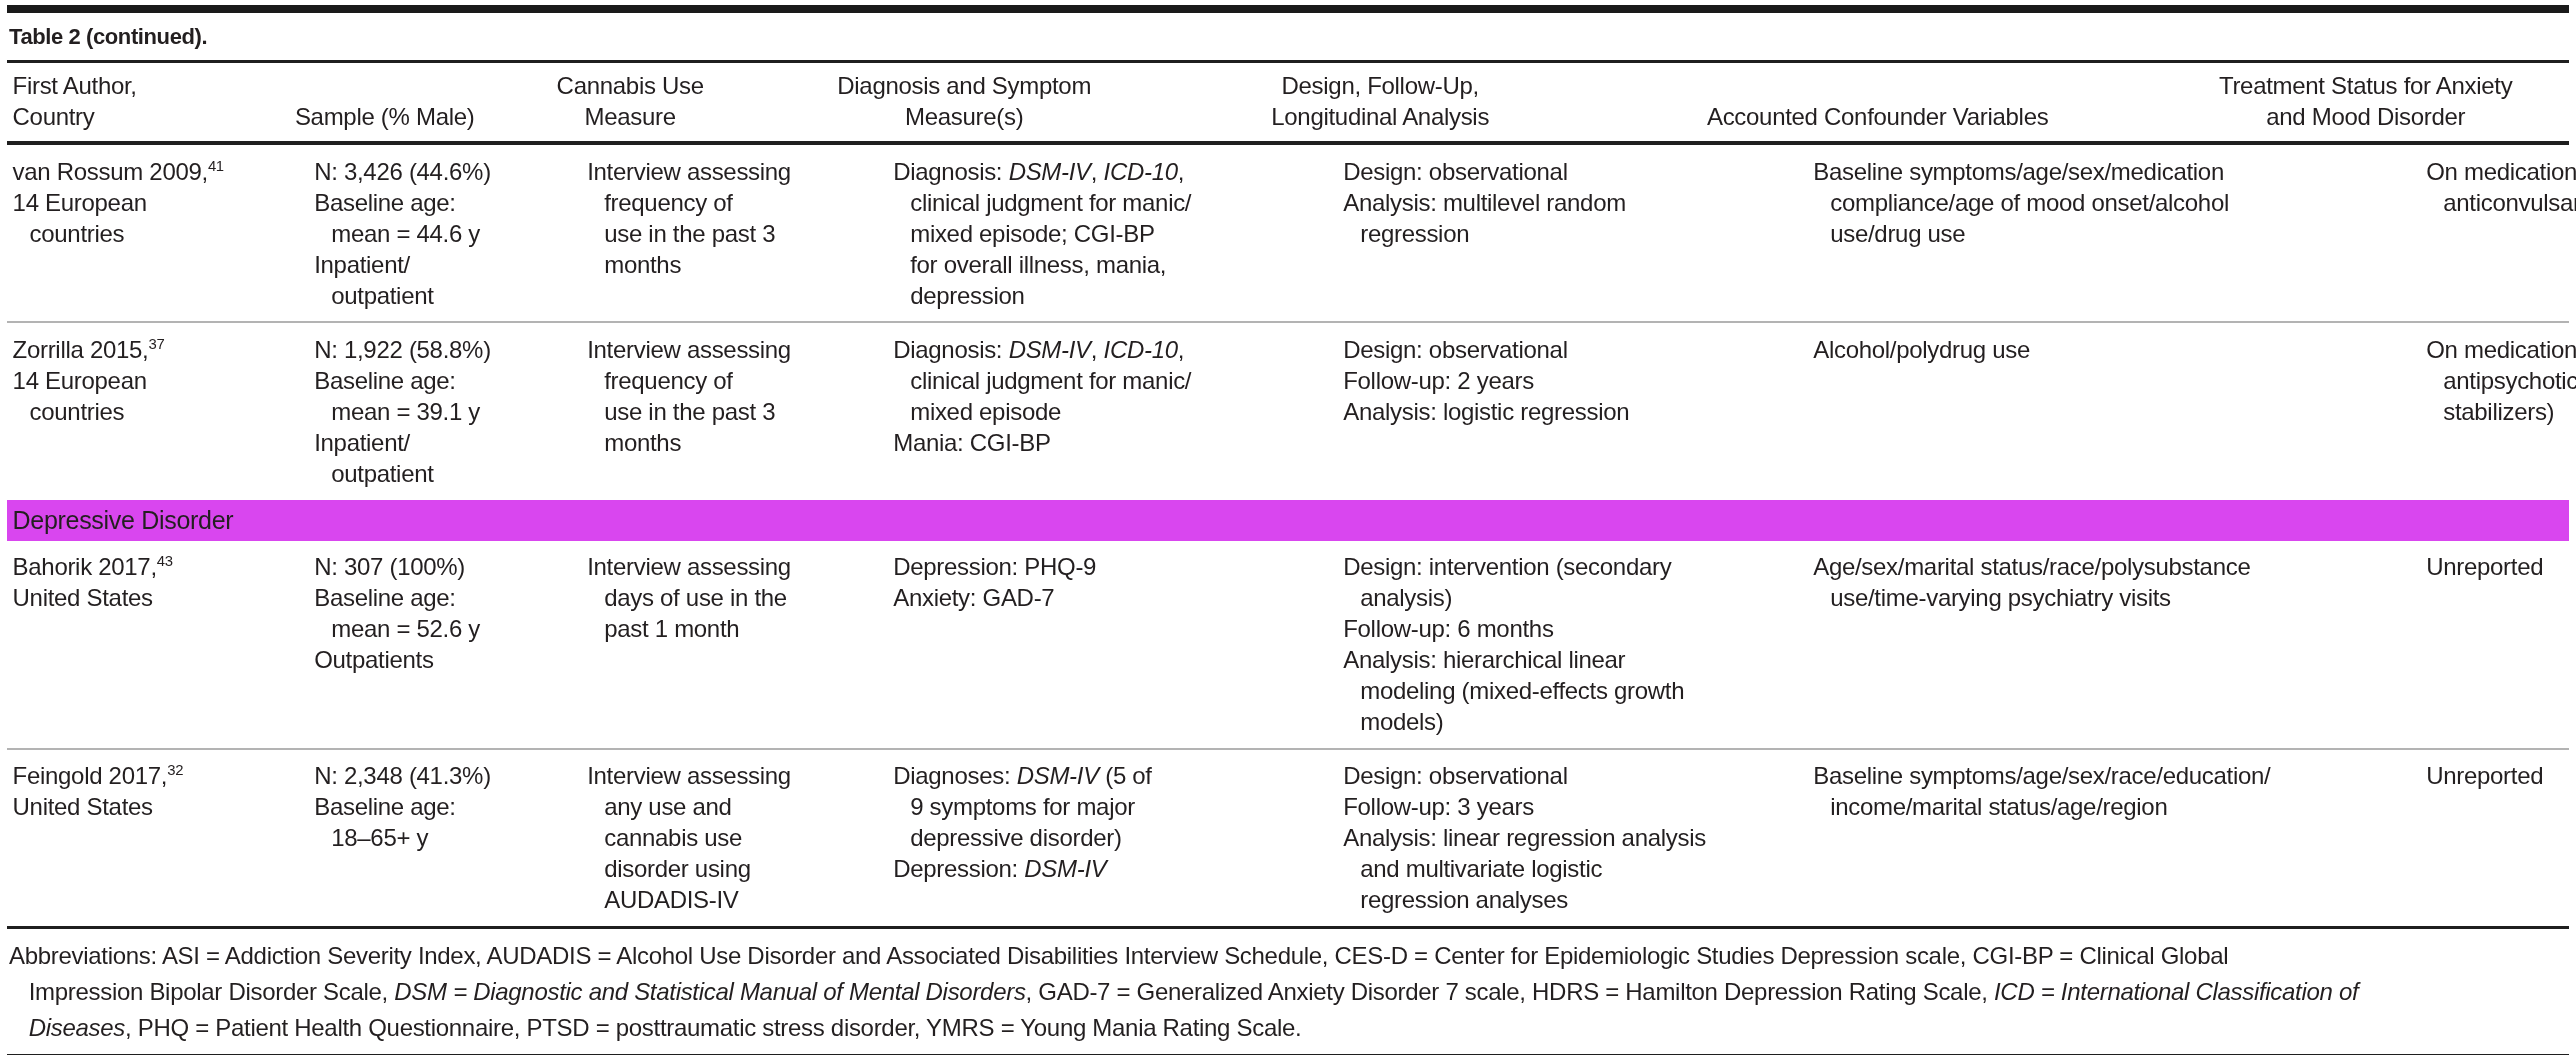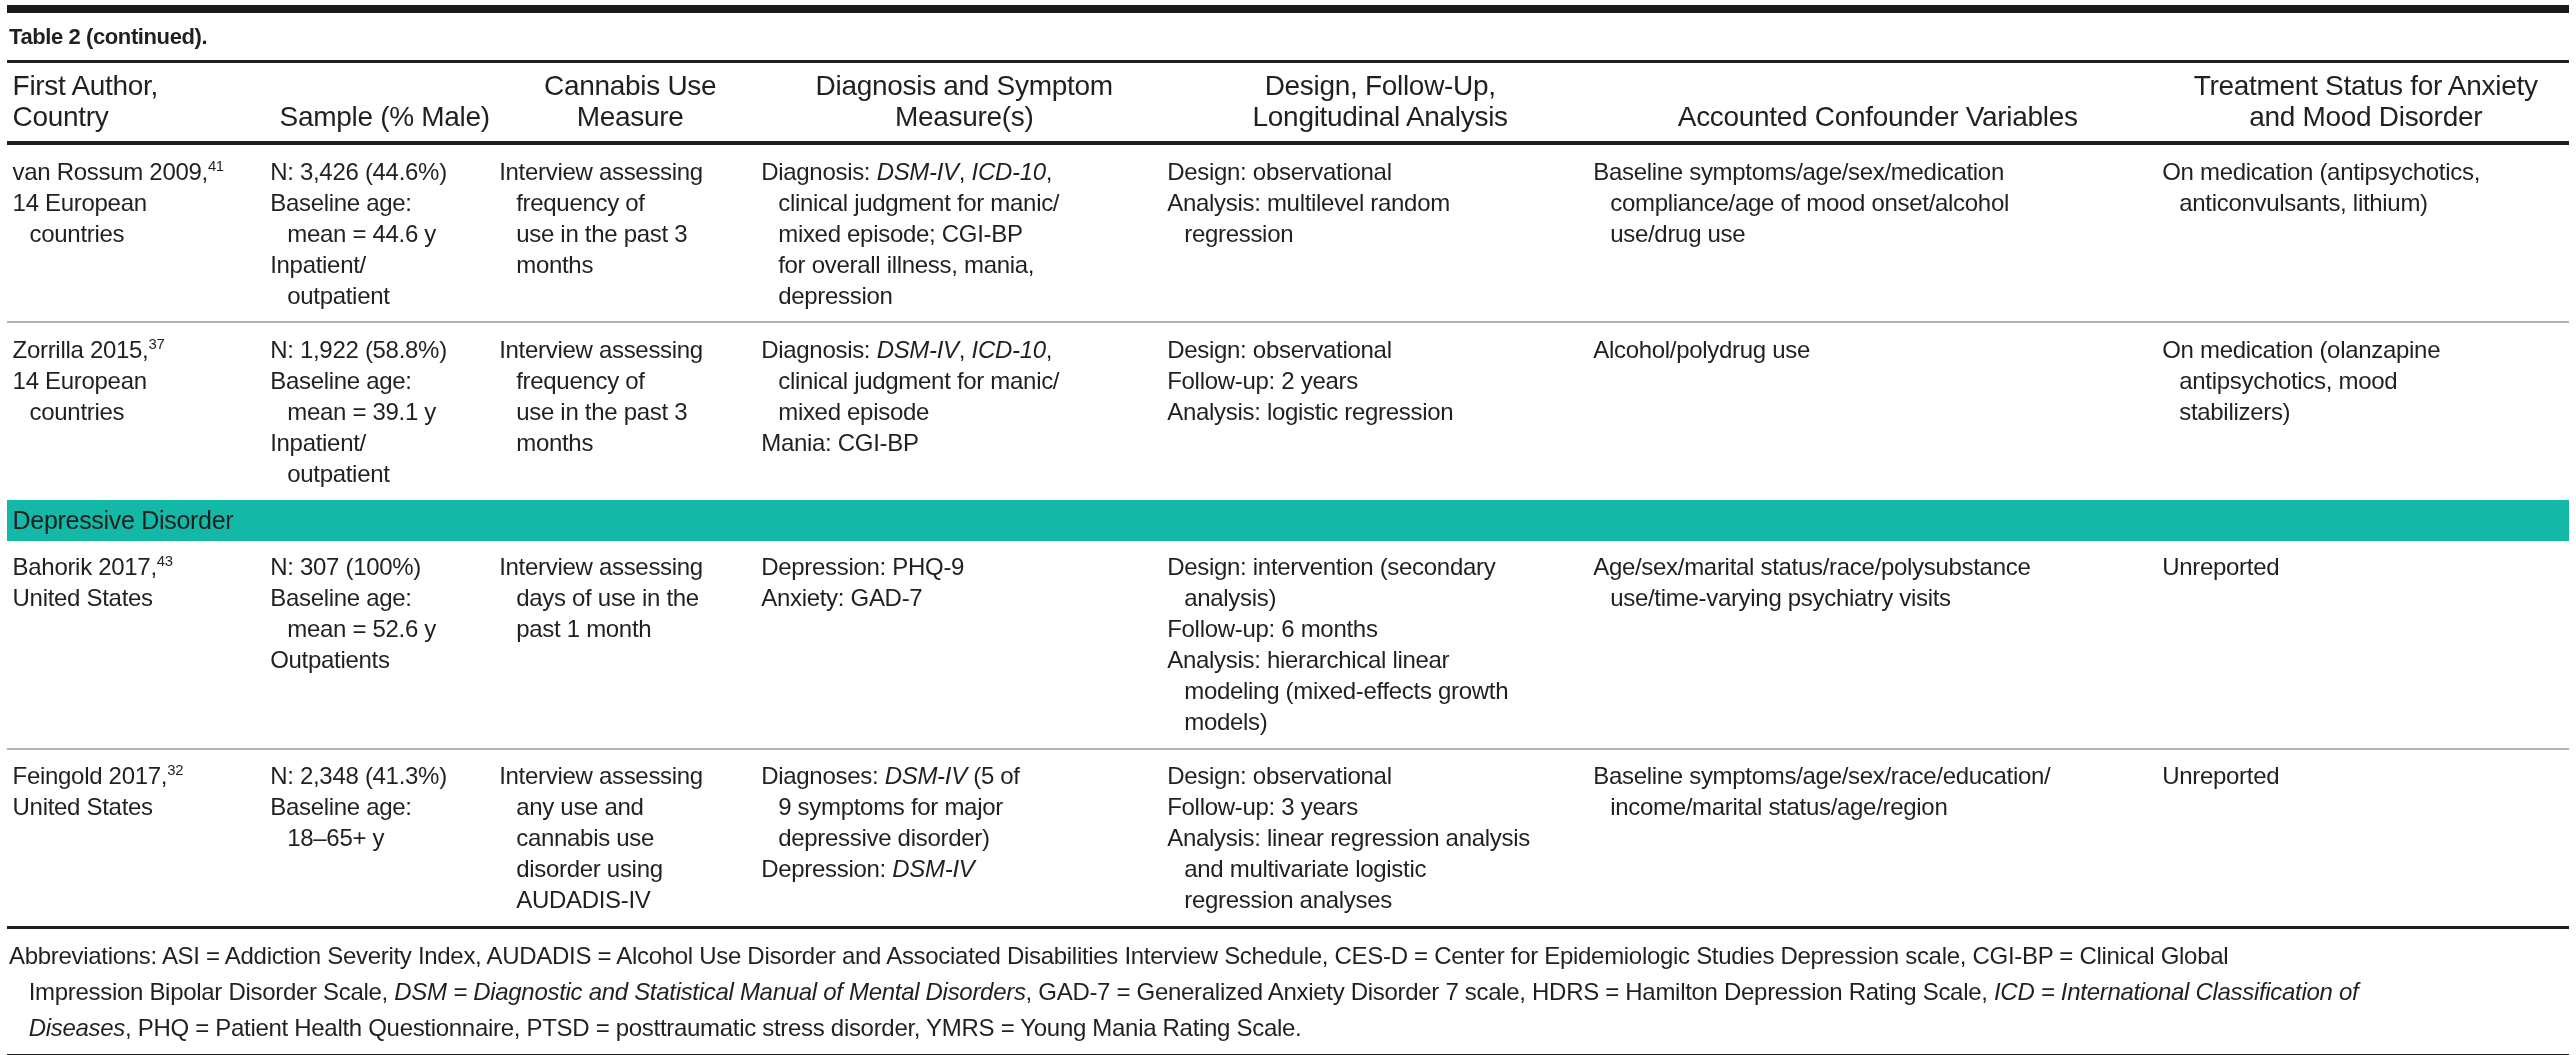--- a/index.html
+++ b/index.html
@@ -36,45 +36,45 @@
   .trow {
     display: grid;
     grid-template-columns: 263px 229px 262px 406px 426px 569px 407px;
     align-items: start;
   }
   .header-row {
     padding: 7.2px 0 9px 0;
     align-items: end;
   }
   .hcell {
-    font-size: 28px;
+    font-size: 24px;
     line-height: 31px;
     text-align: center;
   }
   .hcell.left { text-align: left; padding-left: 5.4px; }
-  .body-row { padding: 10.7px 0 10.7px 0; }
+  .body-row { padding: 10.7px 0 10.7px 0; gap: 44px; }
   .bcell {
     font-size: 24px;
     line-height: 31px;
     padding-right: 14.3px;
     box-sizing: border-box;
   }
   .bcell.first { padding-left: 5.4px; }
   .bcell p.hang {
     margin: 0;
     padding-left: 17px;
     text-indent: -17px;
   }
   sup {
     font-size: 0.62em;
     vertical-align: super;
     line-height: 0;
   }
   .section-band {
-    background: #14b8a6;
+    background: #d946ef;
     height: 41px;
     display: flex;
     align-items: center;
     font-size: 25px;
     padding-left: 5.4px;
     box-sizing: border-box;
   }
   .footnote {
     font-size: 24px;
     line-height: 36px;

